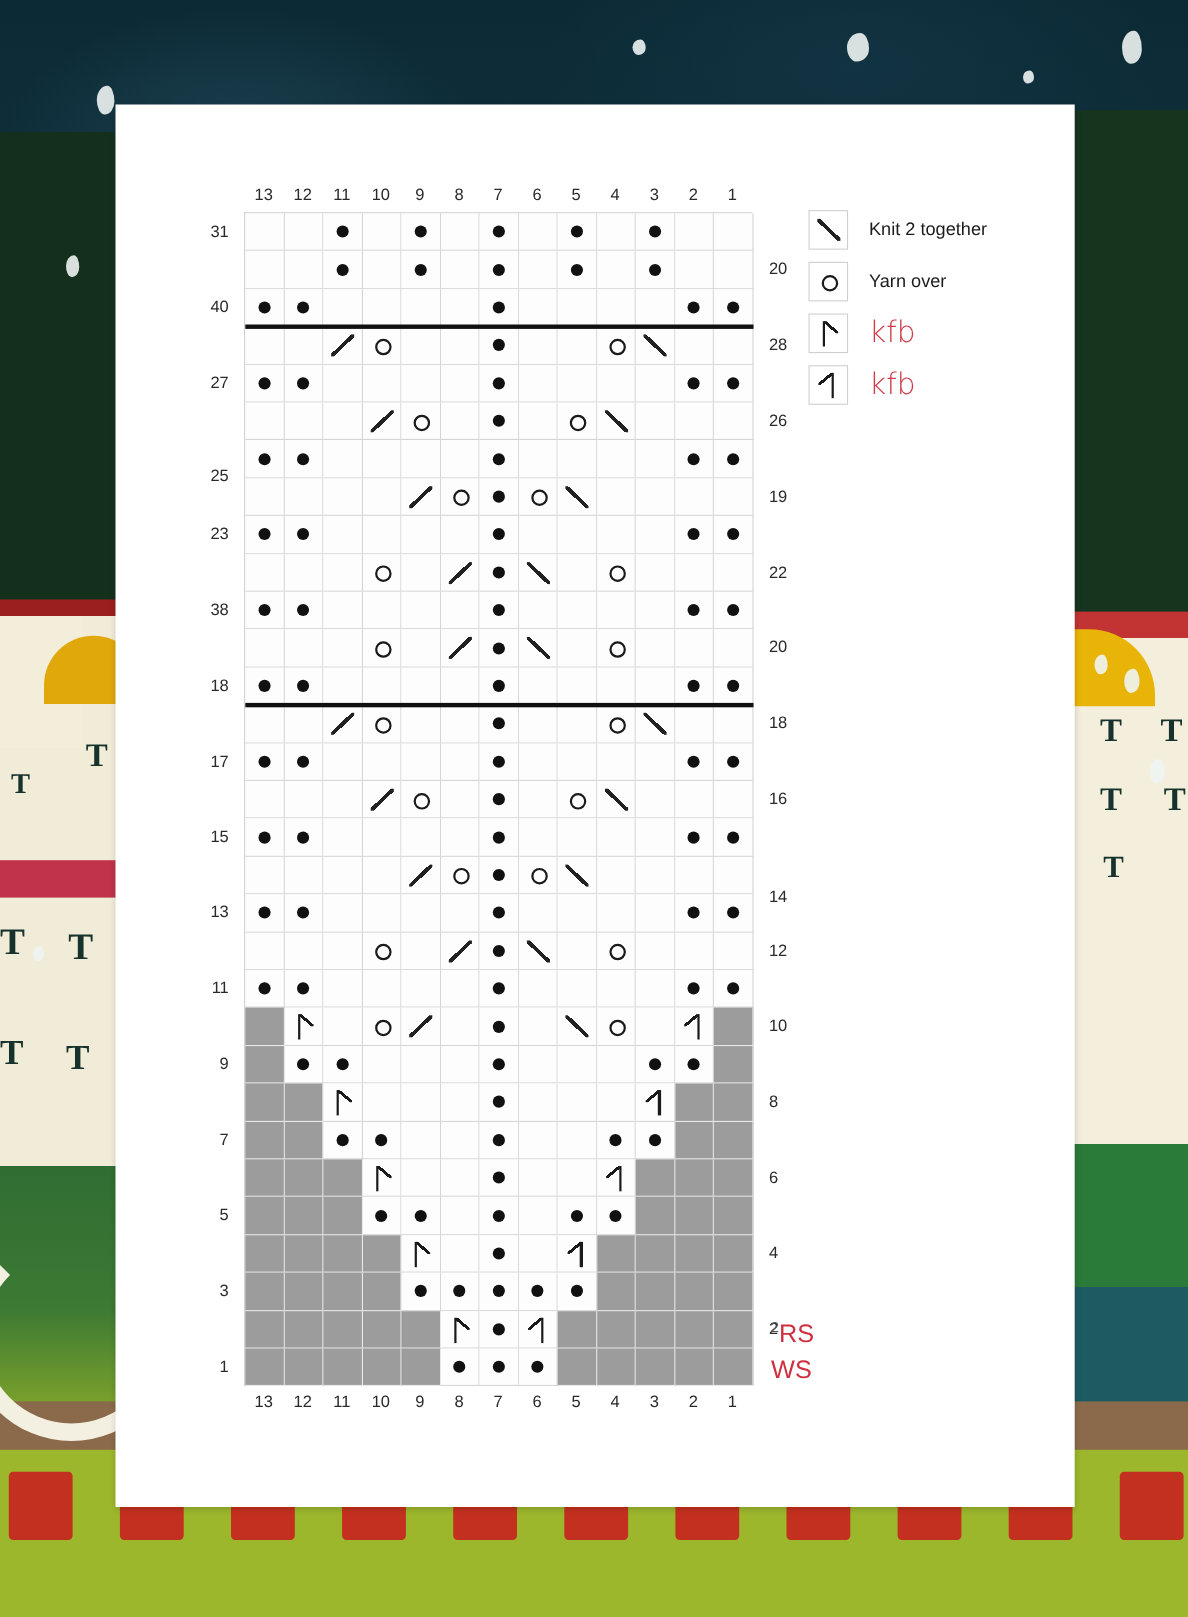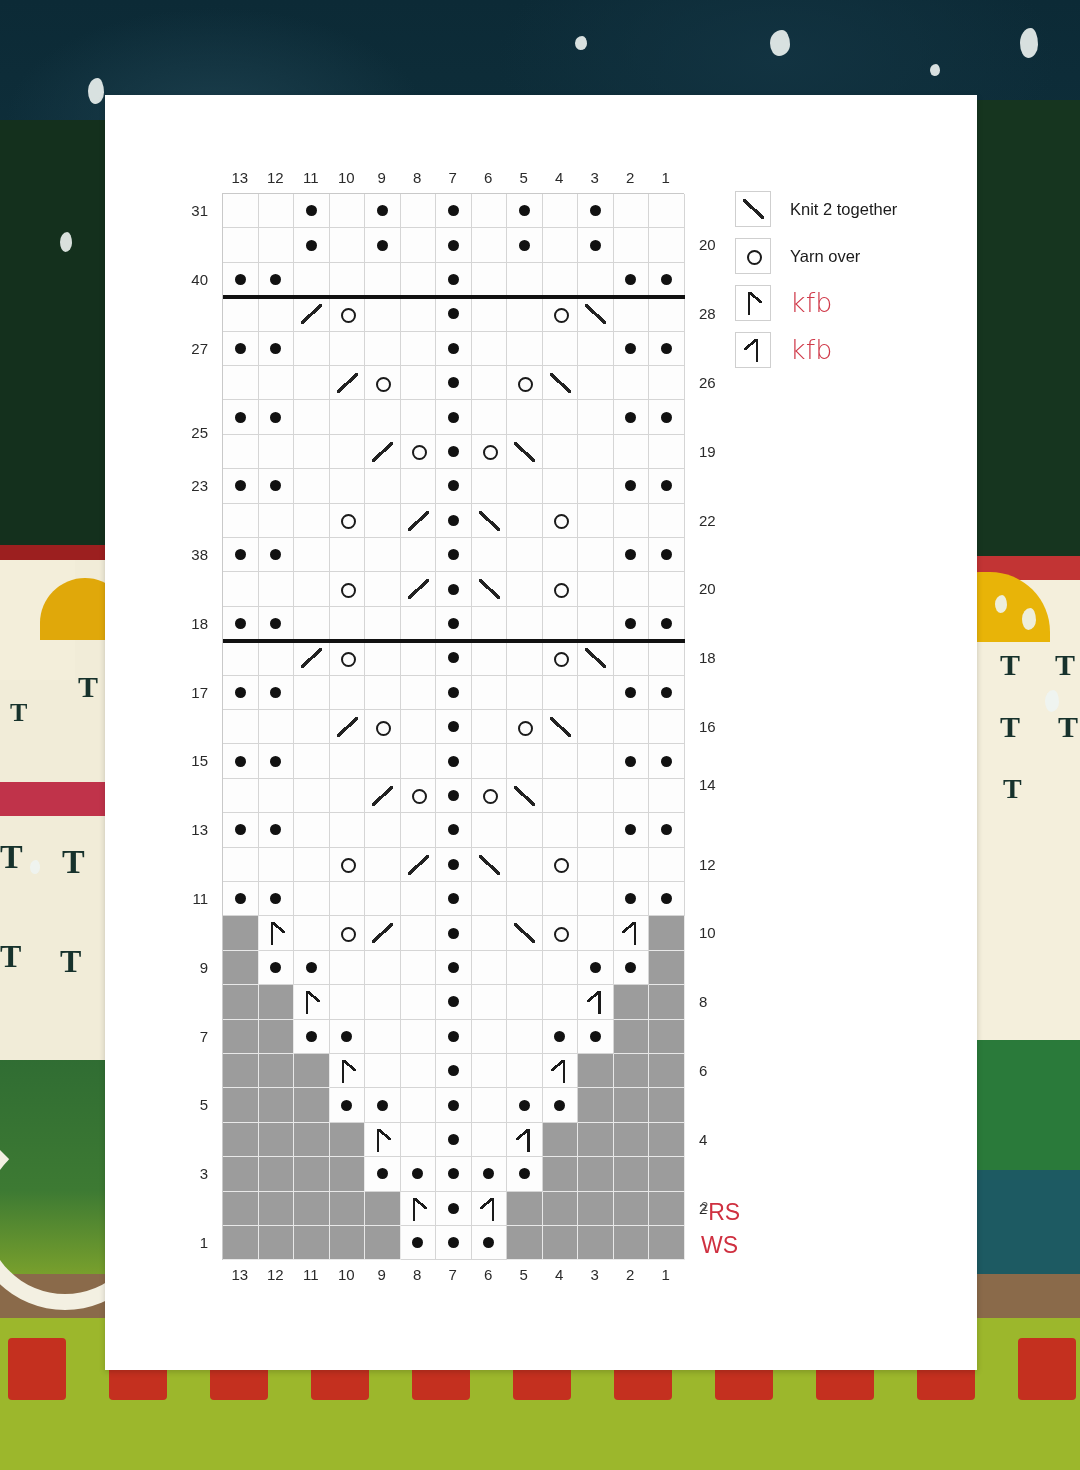--- a/index.html
+++ b/index.html
@@ -633,21 +633,21 @@
         <div class="cell" style="left: 248.5px; top: 584.8px;">
           <span class="sym yo"></span>
         </div>
         <div class="cell" style="left: 284px; top: 584.8px;">
           <span class="sym k2tog"></span>
         </div>
         <div class="cell" style="left: 319.5px; top: 584.8px;"></div>
         <div class="cell" style="left: 355px; top: 584.8px;"></div>
         <div class="cell" style="left: 390.5px; top: 584.8px;"></div>
         <div class="cell" style="left: 426px; top: 584.8px;"></div>
-        <div class="rownum right" style="top: 574px;">14</div>
+        <div class="rownum right" style="top: 605px;">14</div>
         <div class="cell" style="left: 0px; top: 619.2px;">
           <span class="sym purl"></span>
         </div>
         <div class="cell" style="left: 35.5px; top: 619.2px;">
           <span class="sym purl"></span>
         </div>
         <div class="cell" style="left: 71px; top: 619.2px;"></div>
         <div class="cell" style="left: 106.5px; top: 619.2px;"></div>
         <div class="cell" style="left: 142px; top: 619.2px;"></div>
         <div class="cell" style="left: 177.5px; top: 619.2px;"></div>

